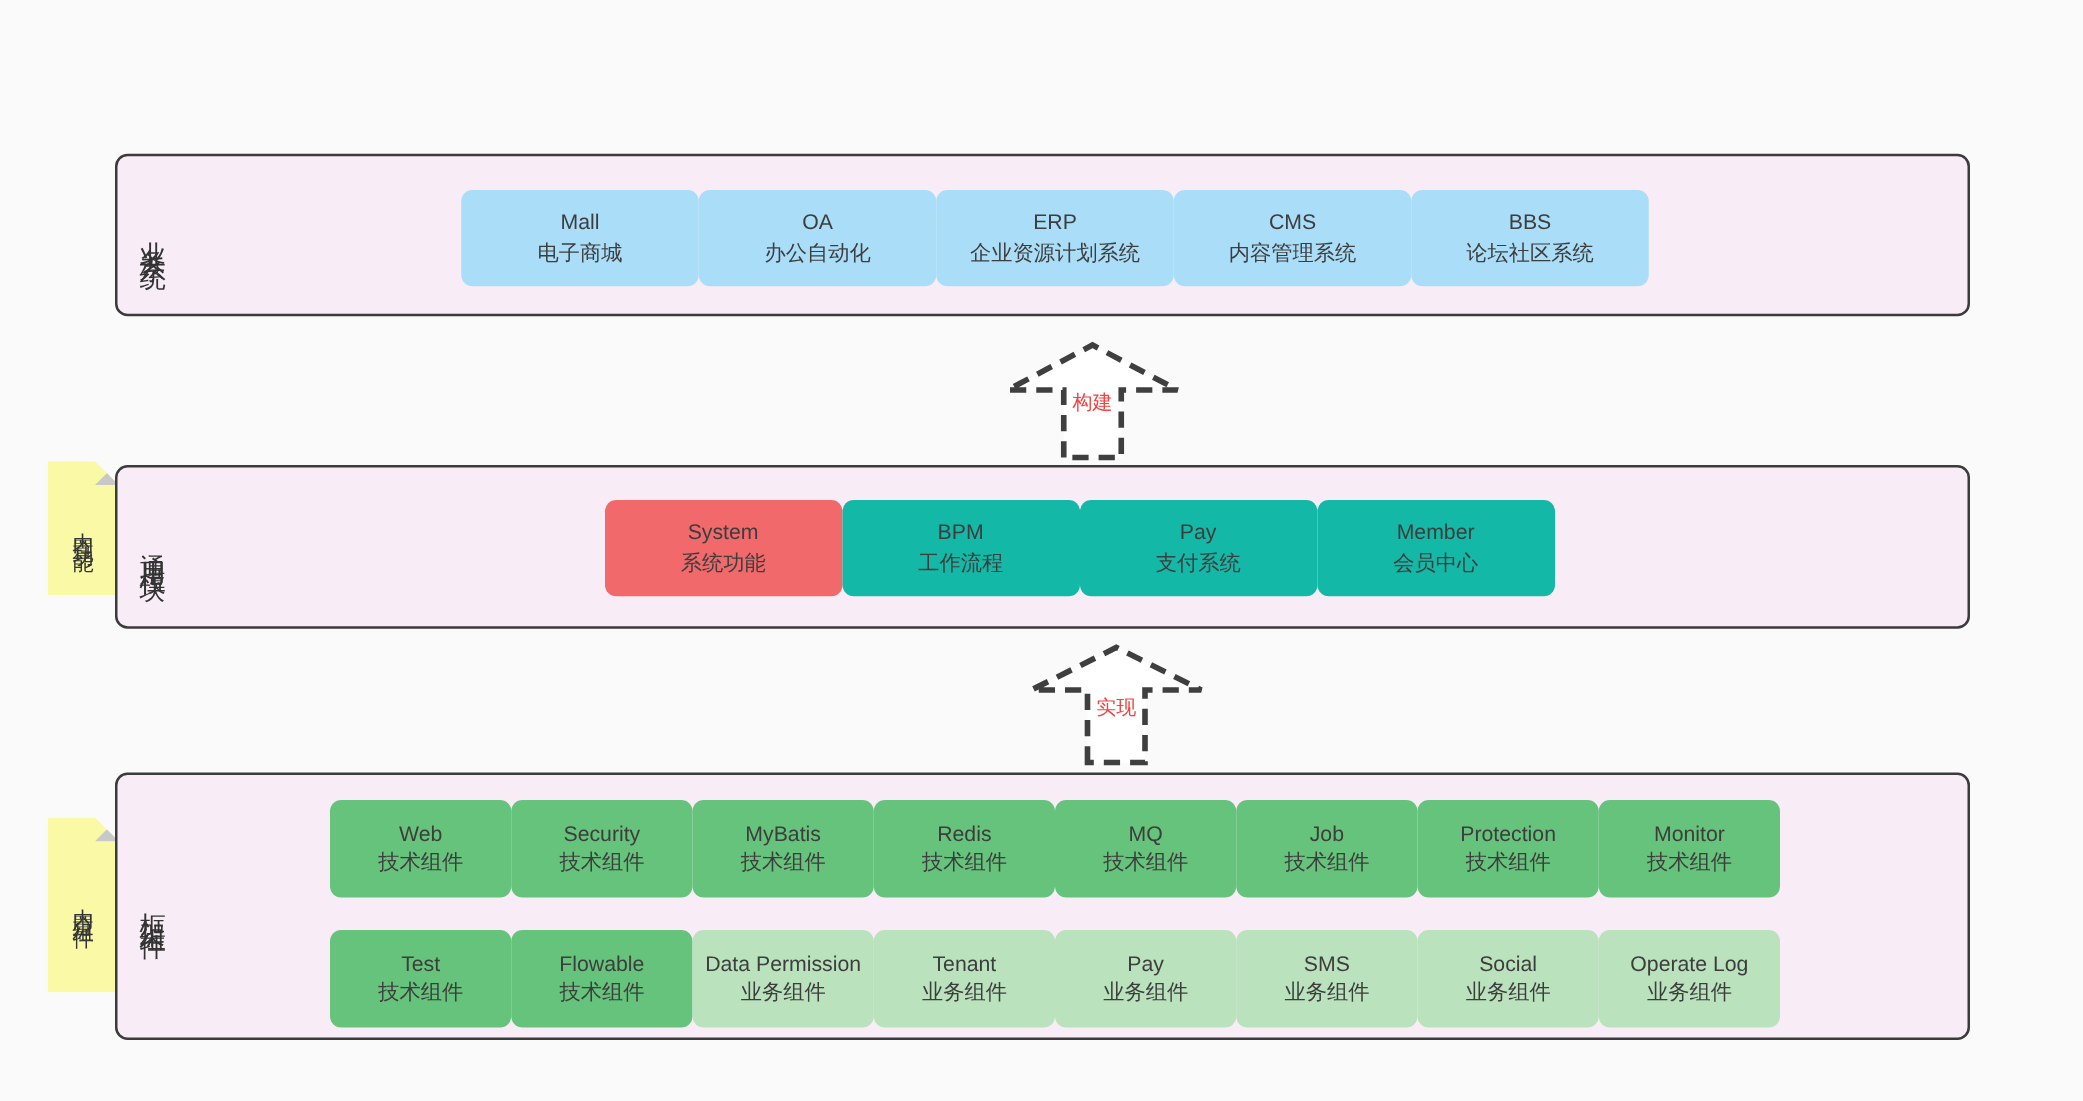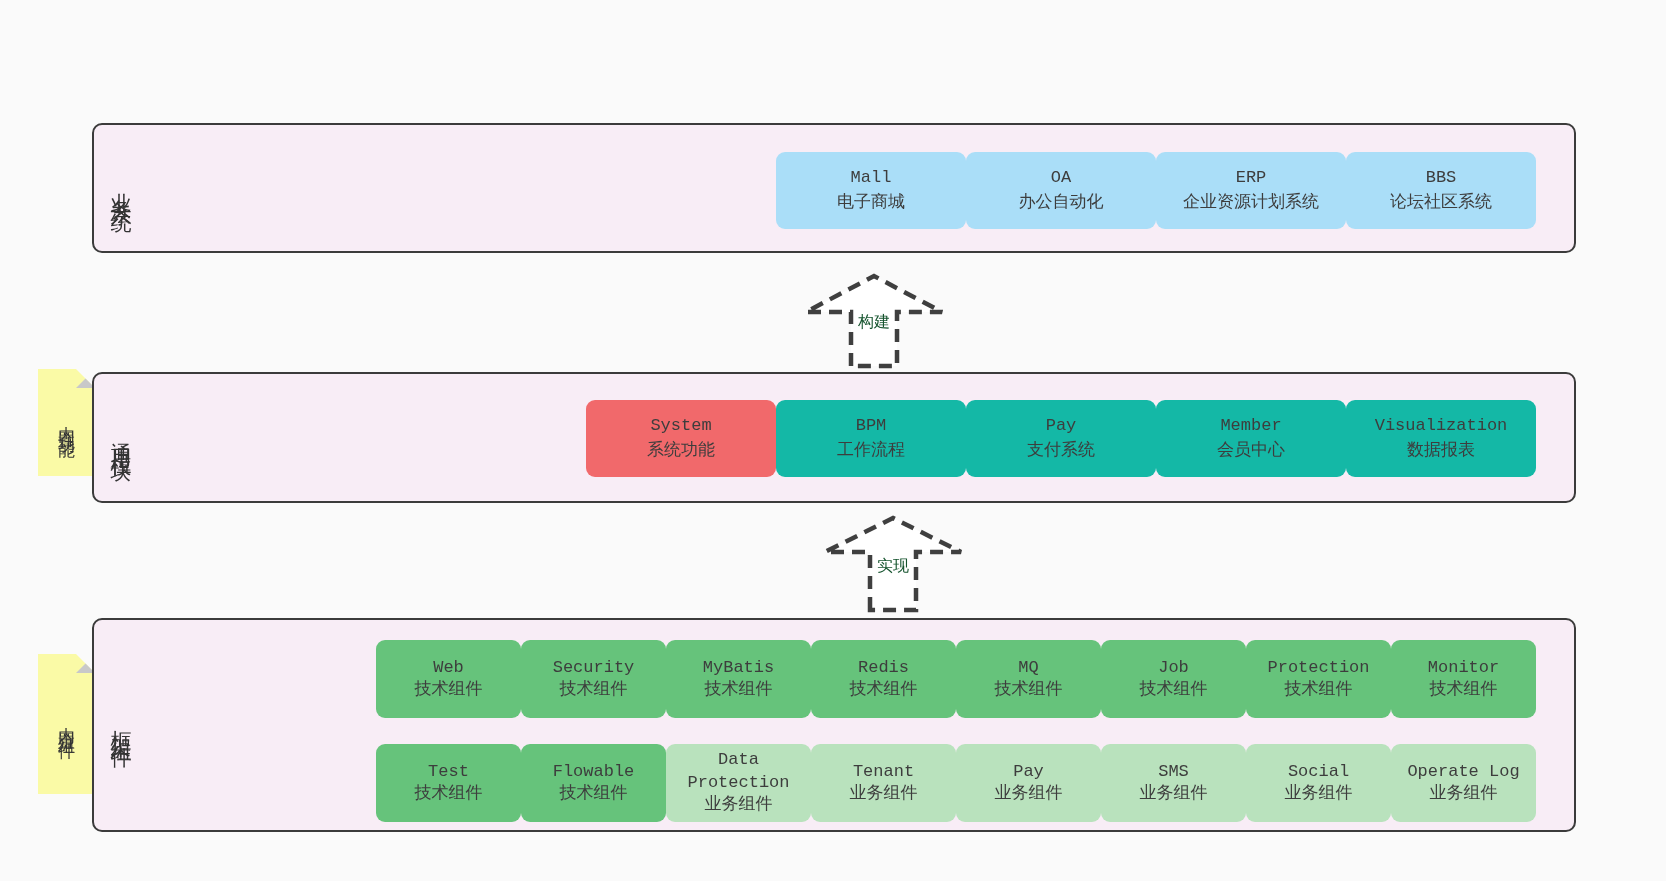--- a/index.html
+++ b/index.html
@@ -37,22 +37,21 @@
     letter-spacing:6px;
     color:#333;
     white-space:nowrap;
   }
 
   
   .row{
     position:absolute;
     left:58px;right:38px;
     display:flex;
-    justify-content:flex-end;
-    font-family:Liberation Mono, monospace;
+    justify-content:center;
   }
   .row-business{top:27px;height:77px;}
   .row-modules{top:26px;height:77px;}
   .row-comp-1{top:20px;height:78px;}
   .row-comp-2{top:124px;height:78px;}
 
   .box{
     border-radius:9px;
     display:flex;
     flex-direction:column;
@@ -107,21 +106,21 @@
     stroke:#3f3f3f;
     stroke-width:4.5;
     stroke-dasharray:13 8;
     stroke-linejoin:miter;
   }
   .arrow-label{
     position:absolute;
     width:56px;
     text-align:center;
     font-size:16px;
-    color:#14532d;
+    color:#ef4444;
     z-index:2;
   }
 </style>
 </head>
 <body>
 
 <div class="canvas">
 
   <div class="sticky sticky-modules">
     <span class="sticky-text">内置功能</span>
@@ -138,20 +137,24 @@
         <span>Mall</span>
         <span>电子商城</span>
       </div>
       <div class="box w6 blue">
         <span>OA</span>
         <span>办公自动化</span>
       </div>
       <div class="box w6 blue">
         <span>ERP</span>
         <span>企业资源计划系统</span>
+      </div>
+      <div class="box w6 blue">
+        <span>CMS</span>
+        <span>内容管理系统</span>
       </div>
       <div class="box w6 blue">
         <span>BBS</span>
         <span>论坛社区系统</span>
       </div>
     </div>
   </div>
 
   <svg class="arrow-svg" style="left:796px;top:266px;" width="156" height="110" viewBox="0 0 156 110">
     <polygon points="55,100 55,46 10,46 78,10 146,46 101,46 101,100"></polygon>
@@ -170,24 +173,20 @@
         <span>工作流程</span>
       </div>
       <div class="box w6 pink">
         <span>Pay</span>
         <span>支付系统</span>
       </div>
       <div class="box w6 pink">
         <span>Member</span>
         <span>会员中心</span>
       </div>
-      <div class="box w6 pink">
-        <span>Visualization</span>
-        <span>数据报表</span>
-      </div>
     </div>
   </div>
 
   <svg class="arrow-svg" style="left:815px;top:508px;" width="156" height="110" viewBox="0 0 156 110">
     <polygon points="55,102 55,44 10,44 78,10 146,44 101,44 101,102"></polygon>
   </svg>
   <div class="arrow-label" style="left:865px;top:556px;">实现</div>
 
   <div class="layer layer-components">
     <div class="layer-label">框架组件</div>
@@ -230,21 +229,21 @@
     <div class="row row-comp-2">
       <div class="box w8 green">
         <span>Test</span>
         <span>技术组件</span>
       </div>
       <div class="box w8 green">
         <span>Flowable</span>
         <span>技术组件</span>
       </div>
       <div class="box w8 lgreen">
-        <span>Data Protection</span>
+        <span>Data Permission</span>
         <span>业务组件</span>
       </div>
       <div class="box w8 lgreen">
         <span>Tenant</span>
         <span>业务组件</span>
       </div>
       <div class="box w8 lgreen">
         <span>Pay</span>
         <span>业务组件</span>
       </div>

